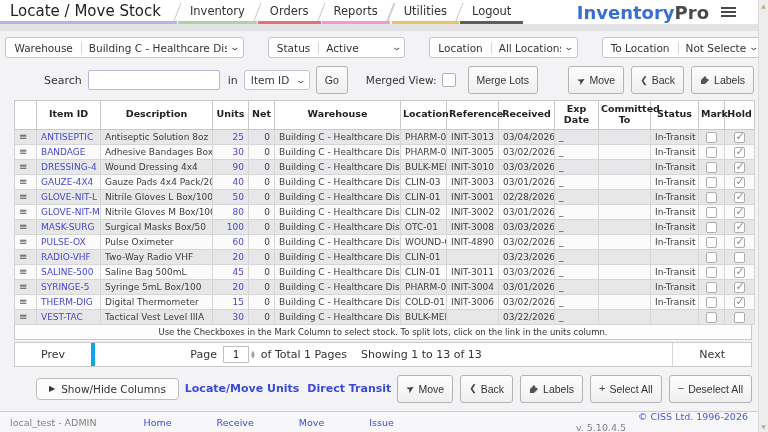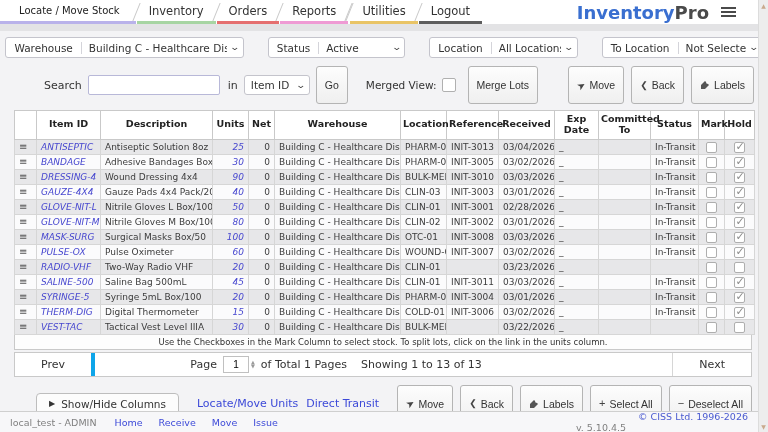--- a/index.html
+++ b/index.html
@@ -8,21 +8,21 @@
     font-family:"DejaVu Sans","Liberation Sans",sans-serif;
     background:#f3f3f5; color:#333; position:relative;
   }
   
   .nav-bar { background:#fff; display:flex; align-items:stretch; height:24px; position:relative; padding-right:26px; }
   .tab {
     display:flex; align-items:center; padding:0 12px 0 12px;
     font-size:11.5px; color:#333; border-bottom:3px solid transparent;
     cursor:pointer; white-space:nowrap; position:relative;
   }
-  .tab.active { font-size:10px; color:#222; padding:0 16px 0 19px; }
+  .tab.active { font-size:15px; color:#222; padding:0 16px 0 10px; }
   .sep { width:1px; background:#c8c8c8; margin:3px 0 3px 0; transform:skewX(-22deg); }
   .brand { margin-left:auto; display:flex; align-items:center; gap:10px; padding-right:4px; }
   .brand-name { font-size:18px; font-weight:bold; }
   .brand-name .b1 { color:#3a6fd0; }
   .brand-name .b2 { color:#4a4a4a; }
   .burger { display:flex; flex-direction:column; gap:2px; cursor:pointer; padding:2px; }
   .burger span { width:15px; height:2px; background:#4a4a4a; }
   .gray-strip { height:7px; background:#e3e3e5; }
 
   
@@ -38,21 +38,21 @@
   }
   .combo .val .vtext { overflow:hidden; white-space:nowrap; }
   .chev { font-size:9px; color:#444; margin-left:4px; line-height:1; transform:scaleX(1.4); }
 
   
   .search-row { display:flex; align-items:center; padding:4px 14px 6px 32px; gap:6px; }
   .search-row .slabel { font-size:11px; color:#333; margin-left:12px; }
   .search-input { width:132px; height:20px; border:1px solid #b8b8d8; border-radius:2px; background:#fff; font-size:10px; padding:0 4px; }
   .mini-select { display:flex; align-items:center; justify-content:space-between; width:66px; height:20px; border:1px solid #c4c4cc; border-radius:3px; background:#fff; font-size:10.5px; padding:0 4px 0 6px; cursor:pointer; }
   .btn {
-    display:inline-flex; align-items:center; gap:4px; height:38px; padding:0 8px;
+    display:inline-flex; align-items:center; gap:4px; height:28px; padding:0 8px;
     background:linear-gradient(#fdfdfd,#efefef); border:1px solid #b4b4b4; border-radius:3px;
     font-size:10.5px; color:#333; cursor:pointer; white-space:nowrap;
   }
   .merged { display:flex; align-items:center; gap:5px; margin-left:12px; font-size:10.5px; }
   .cb-empty { width:14px; height:14px; background:#fff; border:1px solid #b0b0b0; border-radius:2px; display:inline-block; }
   .right-btns { margin-left:auto; display:flex; gap:7px; }
   .icon-sm { font-size:9px; line-height:1; color:#444; }
   .move-arrow { display:inline-block; transform:rotate(-32deg); font-size:10px; color:#444; }
   .tag-icon svg { display:block; }
 
@@ -62,21 +62,21 @@
   th {
     font-size:9.5px; font-weight:bold; color:#222; text-align:center;
     border:1px solid #c9c9c9; padding:3px 2px; background:#fff; line-height:1.15;
   }
   td {
     font-size:9px; color:#3c3c3c; border:1px solid #d6d6d6; padding:1px 4px;
     white-space:nowrap; overflow:hidden; height:14px; line-height:12px;
   }
   tr.odd td { background:#e7e7e9; }
   tr.even td { background:#fbfbfc; }
-  a.cell-link { color:#4747cf; text-decoration:none; cursor:pointer;font-style:italic; }
+  a.cell-link { color:#4747cf; text-decoration:none; cursor:pointer; }
   td.c-units { text-align:right; }
   td.c-net { text-align:right; }
   td.c-mark, td.c-hold { text-align:center; padding:1px 0; }
   .rowmenu { color:#555; font-size:10px; letter-spacing:0; cursor:pointer; display:inline-block; line-height:10px; }
   .cbx { width:11px; height:11px; background:#fff; border:1px solid #aeaeae; border-radius:2px; display:inline-block; vertical-align:middle; position:relative; }
   .cbx.checked::after { content:"\2713"; position:absolute; left:0.5px; top:-2px; font-size:11px; color:#8a8a8a; }
   .note-line {
     border:1px solid #c9c9c9; border-top:none; background:#fdfdfd;
     text-align:center; font-size:8.5px; color:#333; padding:2px 0;
   }
@@ -90,33 +90,33 @@
   .pg-next { border-left:1px solid #d6d6d6; margin-left:auto; }
   .pg-center { display:flex; align-items:center; gap:6px; margin:0 auto; }
   .page-input { width:26px; height:17px; border:1px solid #c0c0c0; font-size:10px; text-align:center; background:#fff; }
   .spin { display:flex; flex-direction:column; font-size:5px; color:#999; line-height:4px; margin-left:-4px; cursor:pointer; }
   .pg-showing { margin-left:8px; }
 
   
   .bottom-actions { display:flex; align-items:center; margin:8px 16px 0 14px; }
   .showhide { display:inline-flex; align-items:center; gap:6px; border:1px solid #bdbdbd; border-radius:4px; background:#fcfcfc; padding:4px 12px; font-size:10.5px; color:#333; cursor:pointer; margin-left:22px; }
   .tri { font-size:8px; color:#333; }
-  .center-links { margin:0 auto; display:flex; gap:8px; font-size:11px; }
+  .center-links { margin:0 auto; display:flex; gap:8px; font-size:11px;font-weight:bold; }
   .center-links a { color:#3c49d8; text-decoration:none; cursor:pointer; }
   .ba-btns { display:flex; gap:7px; }
 
   
   .status-bar {
     position:absolute; left:0; right:0; bottom:0; height:21px;
     border-top:1px solid #cfcfcf; background:#f7f7f9;
     display:flex; align-items:center; font-size:9.5px; padding:0 20px 0 10px;
   }
   .sb-user { color:#808080; margin-right:18px; }
   .sb-links { display:flex; gap:16px; }
-  .sb-links a { color:#3c49d8; text-decoration:none; cursor:pointer; }
+  .sb-links a { color:#3c49d8; text-decoration:none; cursor:pointer;margin-left:29px; }
   .sb-right { margin-left:auto; display:flex; gap:12px; }
   .sb-version { color:#808080;margin-top:11px; }
   .sb-copy { color:#4a5ad0; }
 
   
   .scrollbar {
     position:absolute; top:0; right:0; width:10px; height:432px;
     background:#ededed; border-left:1px solid #dcdcdc; z-index:50;
     display:flex; flex-direction:column; justify-content:space-between; align-items:center;
     padding:2px 0;
@@ -368,21 +368,21 @@
           <td class="c-hold"><span class="cbx checked"></span></td>
         </tr>
         <tr class="even">
           <td class="c-menu"><span class="rowmenu">≡</span></td>
           <td><a class="cell-link">PULSE-OX</a></td>
           <td>Pulse Oximeter</td>
           <td class="c-units"><a class="cell-link">60</a></td>
           <td class="c-net">0</td>
           <td>Building C - Healthcare Distribution</td>
           <td>WOUND-01</td>
-          <td>INIT-3007</td>
+          <td>INIT-4890</td>
           <td>03/02/2026</td>
           <td>_</td>
           <td></td>
           <td>In-Transit</td>
           <td class="c-mark"><span class="cbx"></span></td>
           <td class="c-hold"><span class="cbx checked"></span></td>
         </tr>
         <tr class="odd">
           <td class="c-menu"><span class="rowmenu">≡</span></td>
           <td><a class="cell-link">RADIO-VHF</a></td>

